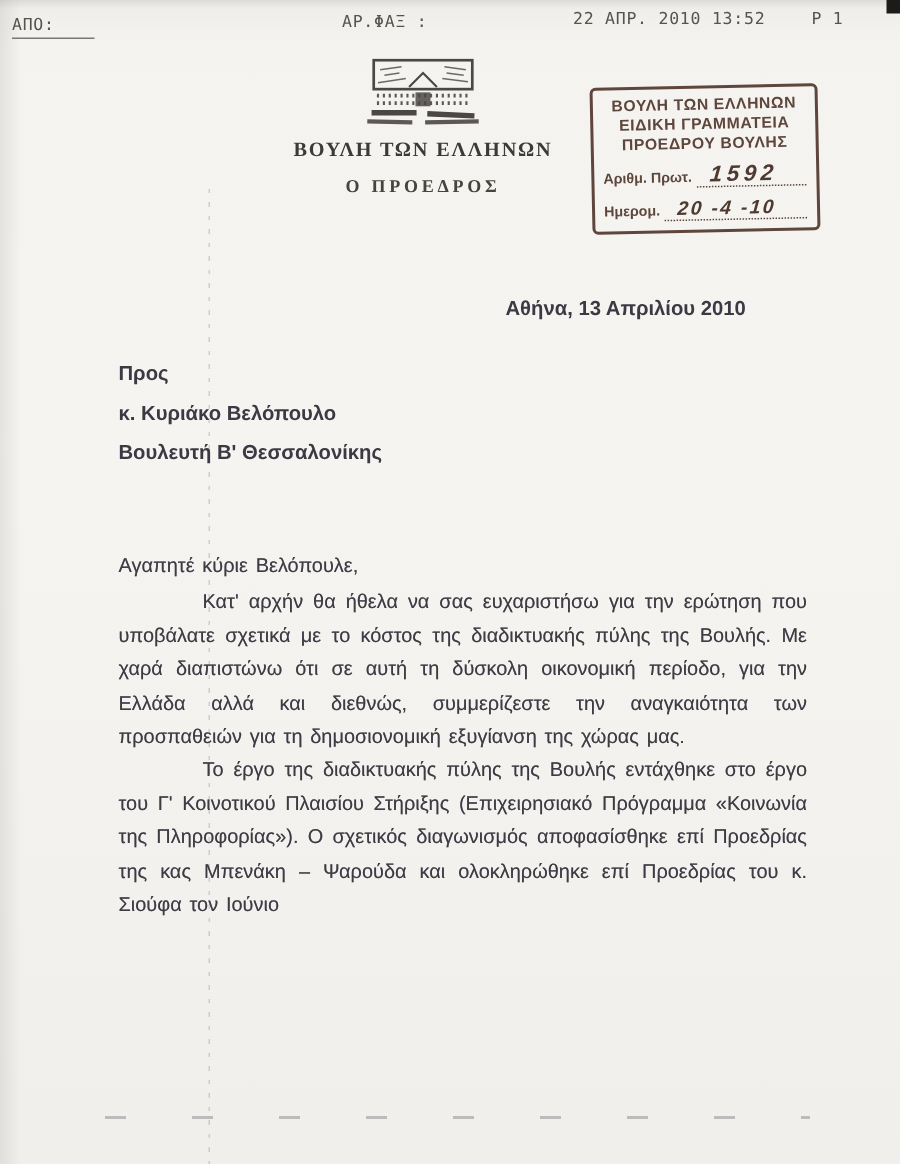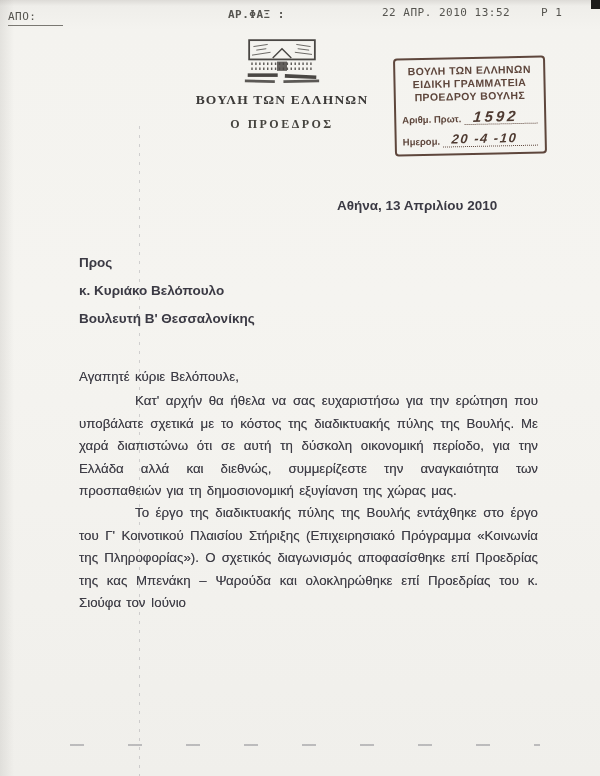--- a/index.html
+++ b/index.html
@@ -23,21 +23,21 @@
   .corner-mark{
     position:absolute;right:0;top:0;width:25px;height:9px;background:#1c1b1a;
   }
   
   .fax-header{
     position:absolute;left:0;top:6px;width:100%;
     font-family:"DejaVu Sans Mono", monospace;
     font-size:11px;color:#55544f;letter-spacing:.5px;
   }
   .fax-from{position:absolute;left:8px;top:4px;border-bottom:1.5px solid #7a7872;padding:0 26px 2px 0;}
-  .fax-no{position:absolute;left:228px;top:2px;font-weight:bold;}
+  .fax-no{position:absolute;left:228px;top:2px;}
   .fax-dt{position:absolute;left:382px;top:0;}
   .fax-page{position:absolute;left:541px;top:0;}
   
   .letterhead{position:absolute;left:182px;top:38px;width:200px;text-align:center;}
   .logo{display:block;margin:0 auto 4px auto;width:86px;height:50px;}
   .org{
     font-family:"Liberation Serif", serif;font-size:13.5px;font-weight:bold;
     letter-spacing:1.2px;color:#3c3a38;white-space:nowrap;
   }
   .title{
@@ -65,21 +65,21 @@
   .stamp-hand.date{font-size:13px;letter-spacing:1.5px;}
   
   .crease{
     position:absolute;left:139px;top:126px;width:1px;height:650px;
     background:repeating-linear-gradient(180deg,
       rgba(110,110,120,.28) 0 3px, rgba(110,110,120,0) 3px 9px);
   }
   
   .date-line{position:absolute;left:337px;top:198px;font-size:13.5px;font-weight:bold;color:#3b3a44;}
   .recipient{position:absolute;left:79px;top:242px;font-size:13.5px;font-weight:bold;color:#3b3a44;}
-  .recipient div{margin-bottom:12.5px;line-height:14px;margin-top:14px;}
+  .recipient div{margin-bottom:12.5px;line-height:14px;}
   .letter-body{
     position:absolute;left:79px;top:366px;width:459px;
     font-size:13.3px;line-height:22.4px;color:#3d3c45;
     text-align:justify;word-spacing:1.5px;
     text-shadow:0 0 .4px rgba(61,60,69,.55);
   }
   .salutation{margin-bottom:2px;}
   .letter-body p{margin:0;text-indent:56px;}
   
   .footer-dashes{

